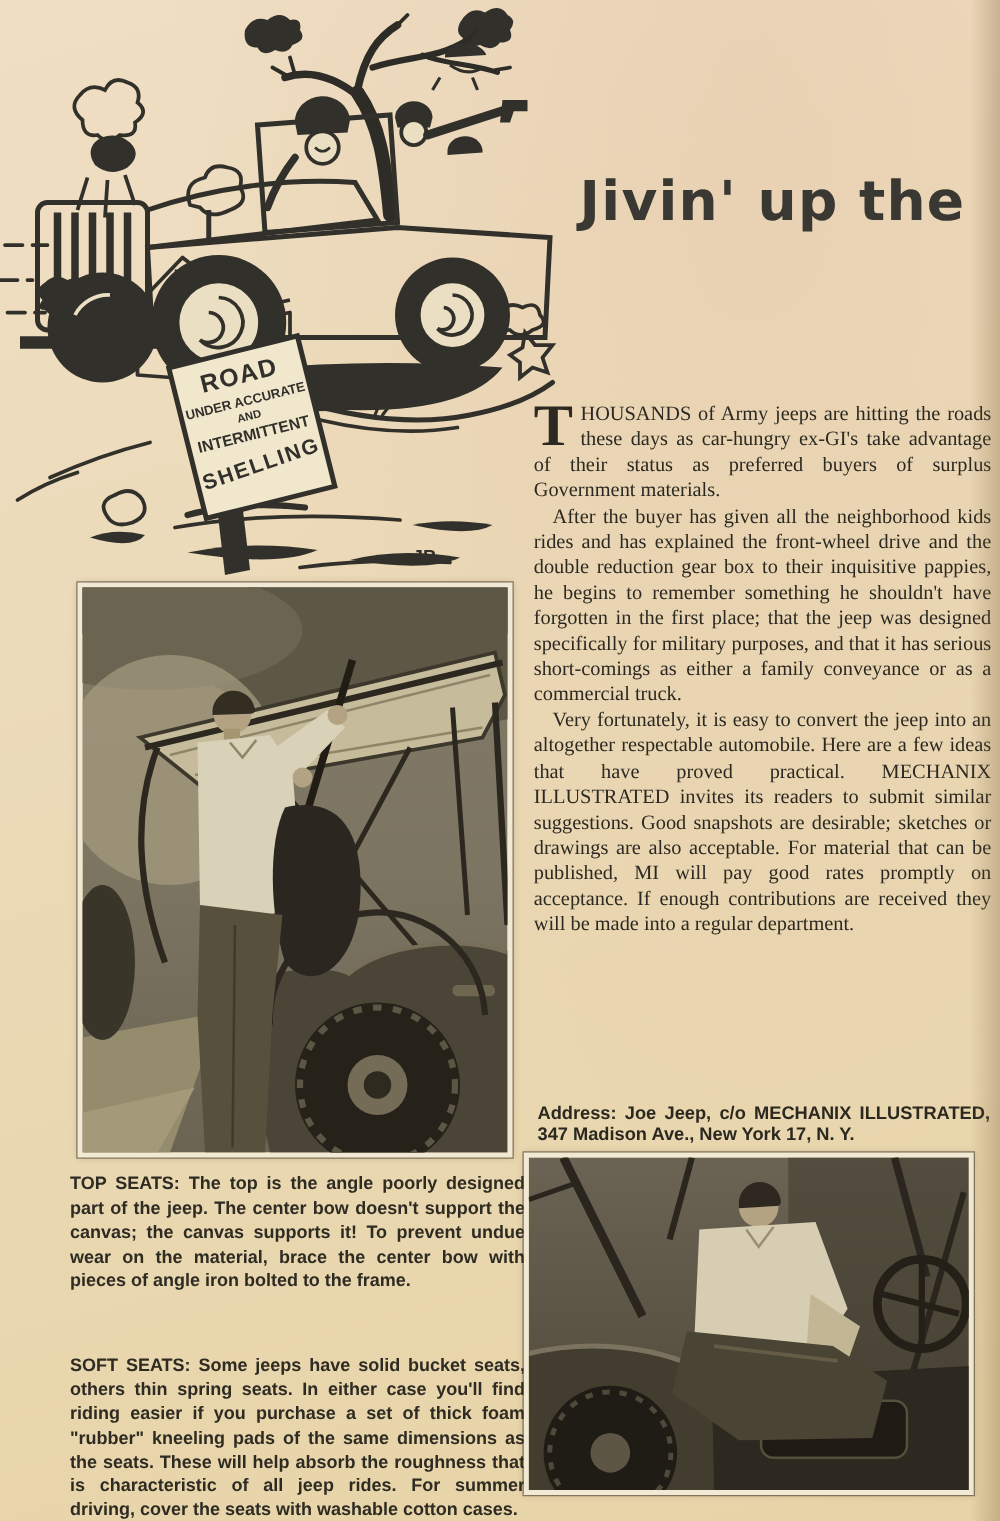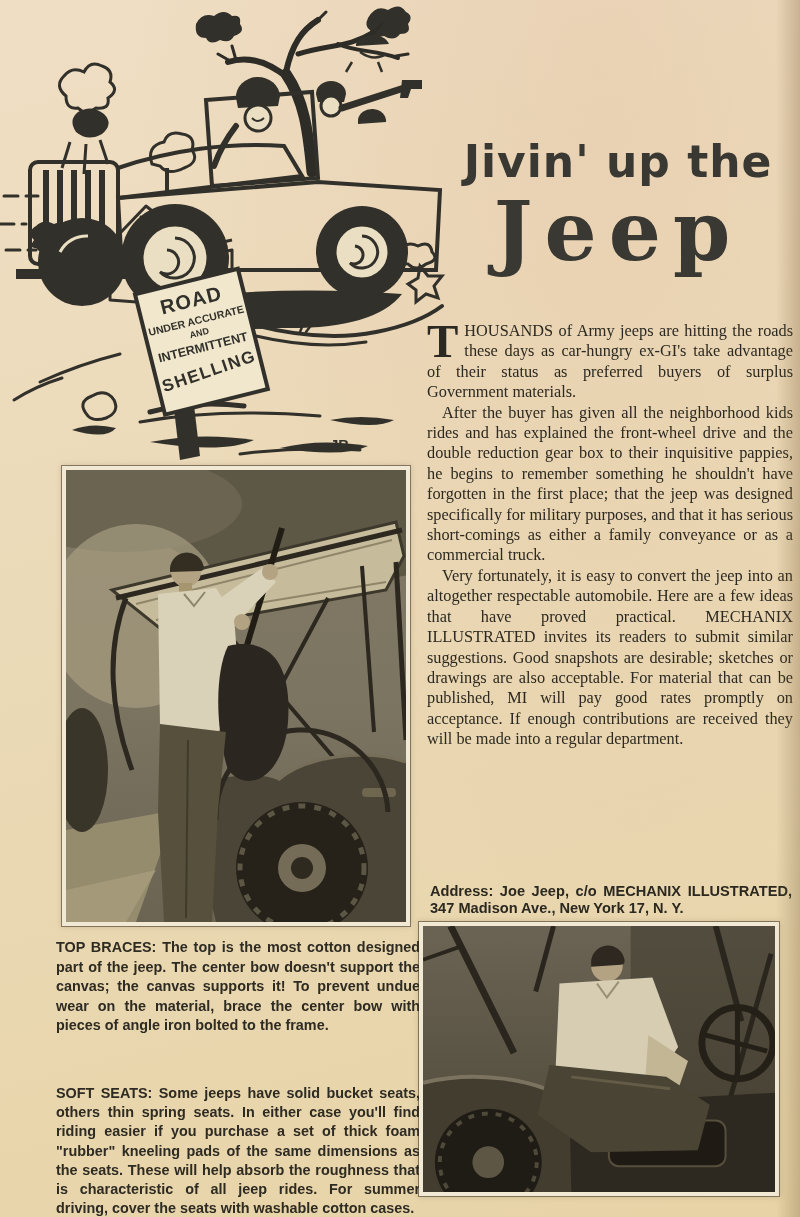--- a/index.html
+++ b/index.html
@@ -151,21 +151,20 @@
         <text x="201" y="336" font-size="9">AND</text>
         <text x="201" y="352" font-size="12.5">INTERMITTENT</text>
         <text x="201" y="378" font-size="17" letter-spacing="1.5" transform="rotate(-5 200 370)">SHELLING</text>
       </g>
     </g>
     <text x="330" y="450" font-size="15" font-weight="bold" font-family="Liberation Sans, sans-serif" fill="#32302a">JB</text>
   </svg>
 
   <div class="title-block">
     <div class="title-line1">Jivin' up the</div>
-    <div class="title-line2">Jeep</div>
   </div>
 
   <div class="article">
     <p class="first"><span class="dropcap">T</span><span>HOUSANDS of Army jeeps are hitting the roads these days as car-hungry ex-GI's take advantage of their status as preferred buyers of surplus Government materials.</span></p>
     <p>After the buyer has given all the neighborhood kids rides and has explained the front-wheel drive and the double reduction gear box to their inquisitive pappies, he begins to remember something he shouldn't have forgotten in the first place; that the jeep was designed specifically for military purposes, and that it has serious short-comings as either a family conveyance or as a commercial truck.</p>
     <p>Very fortunately, it is easy to convert the jeep into an altogether respectable automobile. Here are a few ideas that have proved practical. MECHANIX ILLUSTRATED invites its readers to submit similar suggestions. Good snapshots are desirable; sketches or drawings are also acceptable. For material that can be published, MI will pay good rates promptly on acceptance. If enough contributions are received they will be made into a regular department.</p>
   </div>
 
   <div class="address">Address: Joe Jeep, c/o MECHANIX ILLUSTRATED, 347 Madison Ave., New York 17, N. Y.</div>
 
@@ -211,22 +210,22 @@
       <path d="M146 134 L196 98 L210 112 L168 156 z" fill="#d9d1b8"></path>
       <circle cx="204" cy="102" r="8" fill="#b3a383"></circle>
       <circle cx="176" cy="152" r="8" fill="#b3a383"></circle>
       <path d="M162 176 C206 166 226 196 222 252 C218 304 184 326 162 300 C150 262 148 204 162 176 z" fill="#2b2720"></path>
       <path d="M94 254 L160 262 L152 340 L146 452 L98 452 L92 342 z" fill="#57503d"></path>
       <path d="M122 270 L120 448" stroke="#3f3a2b" stroke-width="2"></path>
     </svg>
   </div>
 
   <p class="caption caption-1">
-    <span>TOP BRACES:</span>
-    <span>The top is the most cotton designed part of the jeep. The center bow doesn't support the canvas; the canvas supports it! To prevent undue wear on the material, brace the center bow with pieces of angle iron bolted to the frame.</span>
+    <span>TOP SEATS:</span>
+    <span>The top is the angle poorly designed part of the jeep. The center bow doesn't support the canvas; the canvas supports it! To prevent undue wear on the material, brace the center bow with pieces of angle iron bolted to the frame.</span>
   </p>
   <p class="caption caption-2">
     <span>SOFT SEATS:</span>
     <span>Some jeeps have solid bucket seats, others thin spring seats. In either case you'll find riding easier if you purchase a set of thick foam "rubber" kneeling pads of the same dimensions as the seats. These will help absorb the roughness that is characteristic of all jeep rides. For summer driving, cover the seats with washable cotton cases.</span>
   </p>
 
   <div class="photo photo-bottom">
     <svg viewBox="0 0 356 268" preserveAspectRatio="none">
       <defs>
         <linearGradient id="gB1" x1="0" y1="0" x2="0" y2="1">

